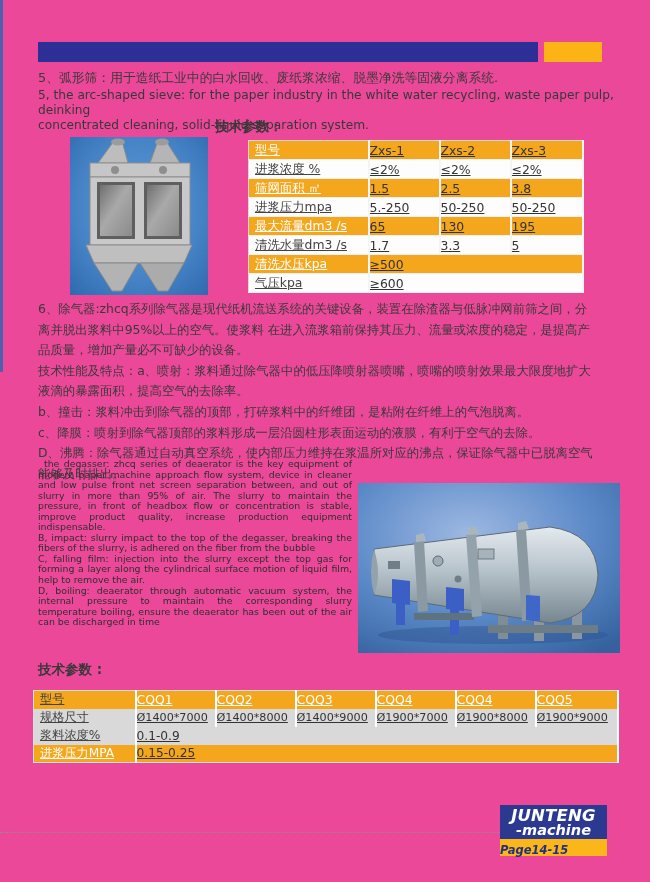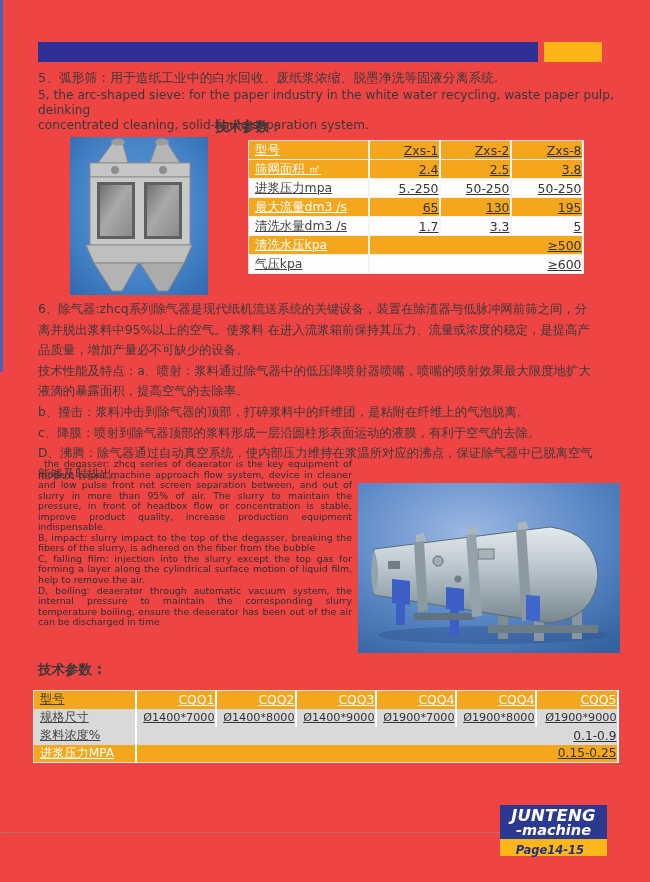--- a/index.html
+++ b/index.html
@@ -1,16 +1,16 @@
 <!DOCTYPE html>
 <html><head>
 <meta charset="utf-8">
 <style>
   html,body{margin:0;padding:0;background:#fff;}
-  .page{position:relative;width:650px;height:882px;background:#ef4444;overflow:hidden;
+  .page{position:relative;width:650px;height:882px;background:#ec4899;overflow:hidden;
         font-family:"DejaVu Sans","Liberation Sans",sans-serif;color:#3c3c3c;}
   .abs{position:absolute;}
 
   
   .edge-strip{left:0;top:0;width:3px;height:372px;background:#4d5fae;}
 
   
   .bar-blue{left:38px;top:42px;width:500px;height:20px;background:#2d2e96;}
   .bar-yellow{left:544px;top:42px;width:58px;height:20px;background:#fcb316;}
 
@@ -35,41 +35,41 @@
   .t1 td,.t1 th{font-size:12.4px;border-right:2px solid #f4f4f4;border-bottom:1px solid #f1f1f1;}
   .t2{left:33px;top:690px;width:584px;border:1px solid #e0e0e0;}
   .t2 tr{height:18px;}
   .t2 td,.t2 th{font-size:12.2px;border-right:2px solid #ffffff;}
   .row-o td,.row-o th{background:#f4a71d;}
   .row-w td{background:#fdfdfd;}
   .row-g td{background:#d9d9d9;}
   .lbl{text-align:left;padding-left:6px;}
   .lw{color:#ffffff;}
   .ld{color:#424242;}
-  .val{text-align:right;color:#333333;}
+  .val{text-align:left;color:#333333;}
   .t2 .val{font-size:11.2px;}
   .t2 .vspan{font-size:12.2px;}
   .t2 th.val{font-size:12.4px;color:#ffffff;}
 
   
   .s6-cn{left:38px;top:299px;width:590px;font-size:12.4px;line-height:20.6px;
          color:#3a3a3a;white-space:pre-line;}
   .s6-en{left:38px;top:459px;width:314px;font-size:9.4px;line-height:10.55px;
          color:#2f2f2f;text-align:justify;}
   .s6-en p{margin:0;}
   .s6-en p.ind{text-indent:6px;}
 
   
   .dotted-line{left:0;top:832px;width:500px;height:0;border-top:1px dotted #8f8f8f;}
   .logo{left:500px;top:805px;width:107px;height:64px;}
   .logo-blue{width:107px;height:34px;background:#2b3990;display:flex;flex-direction:column;
              align-items:center;justify-content:center;}
   .logo-l1{font-size:16.5px;font-weight:bold;font-style:italic;color:#fff;line-height:15px;letter-spacing:0.2px;}
   .logo-l2{font-size:14.5px;font-weight:bold;font-style:italic;color:#fff;line-height:14px;}
-  .logo-yellow{width:107px;height:17px;background:#fbb61a;text-align:center;}
+  .logo-yellow{width:107px;height:17px;background:#fbb61a;text-align:left;}
   .logo-page{font-size:11.5px;font-weight:bold;font-style:italic;color:#233080;
              line-height:17px;padding-right:7px;}
 </style>
 </head>
 <body>
 
 <div class="page">
 
   <div class="abs edge-strip"></div>
   <div class="abs bar-blue"></div>
@@ -119,25 +119,31 @@
         <col style="width:120px">
         <col style="width:71px">
         <col style="width:71px">
         <col style="width:72px">
       </colgroup>
     <tbody>
         <tr class="row-o">
       <th class="lbl lw">型号</th>
       <th class="val" style="color:#333">Zxs-1</th>
       <th class="val" style="color:#333">Zxs-2</th>
-      <th class="val" style="color:#333">Zxs-8</th>
+      <th class="val" style="color:#333">Zxs-3</th>
+    </tr>
+    <tr class="row-w">
+      <td class="lbl ld">进浆浓度 %</td>
+      <td class="val">≤2%</td>
+      <td class="val">≤2%</td>
+      <td class="val">≤2%</td>
     </tr>
     <tr class="row-o">
       <td class="lbl lw">筛网面积 ㎡</td>
-      <td class="val">2.4</td>
+      <td class="val">1.5</td>
       <td class="val">2.5</td>
       <td class="val">3.8</td>
     </tr>
     <tr class="row-w">
       <td class="lbl ld">进浆压力mpa</td>
       <td class="val">5.-250</td>
       <td class="val">50-250</td>
       <td class="val">50-250</td>
     </tr>
     <tr class="row-o">

